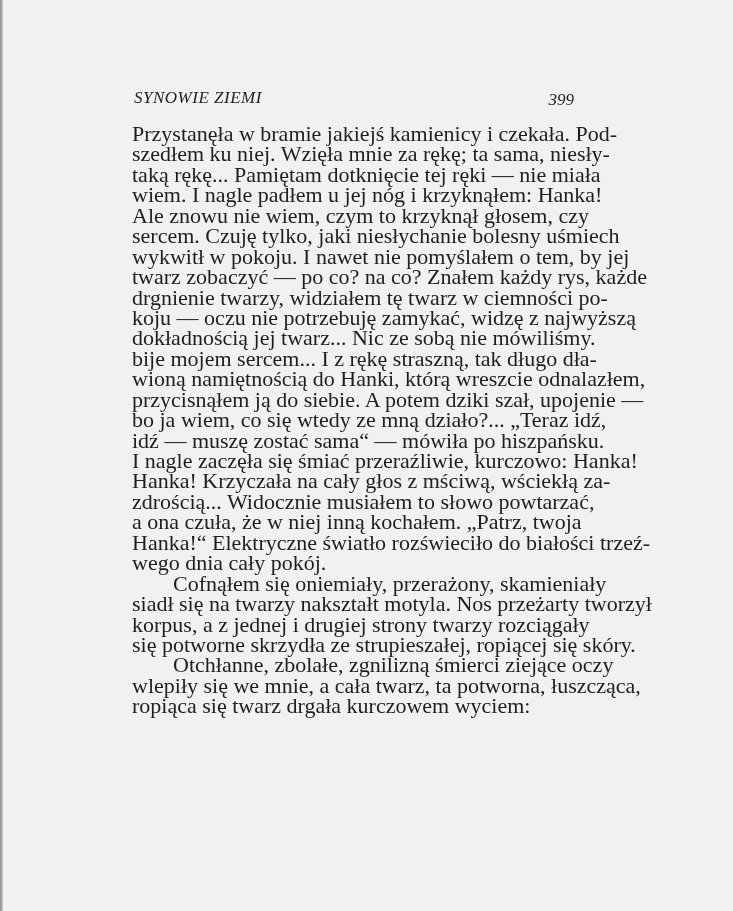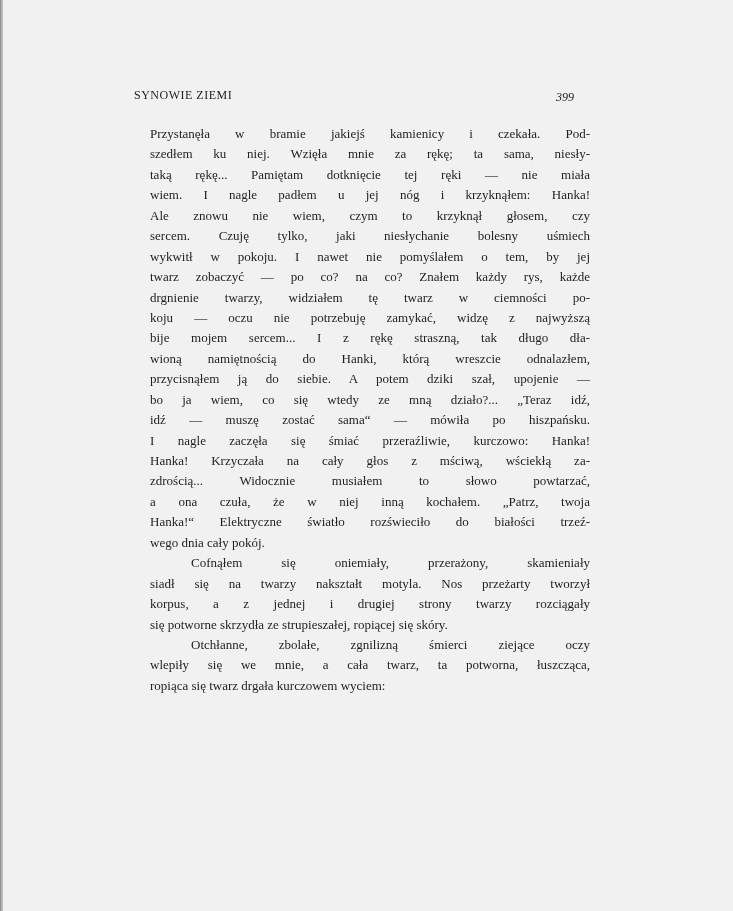--- a/index.html
+++ b/index.html
@@ -34,36 +34,37 @@
       position: absolute;
       left: 134px;
       top: 88px;
       width: 440px;
       height: 24px;
     }
     .running-title {
       position: absolute;
       left: 0;
       top: 0;
-      font-size: 12px;
+      font-style: italic;
+      font-size: 17px;
       letter-spacing: 0.5px;
     }
     .page-number {
       position: absolute;
       right: 0;
       top: 2px;
       font-style: italic;
-      font-size: 12px;
+      font-size: 17px;
     }
     .body-text {
       position: absolute;
-      left: 150px;
+      left: 132px;
       top: 124px;
       width: 440px;
-      font-size: 13px;
+      font-size: 22px;
       line-height: 20.45px;
     }
     .line {
       display: block;
       text-align: justify;
       text-align-last: justify;
       white-space: nowrap;
       height: 20.45px;
     }
     .line.last {
@@ -89,20 +90,21 @@
         <span class="line">Przystanęła w bramie jakiejś kamienicy i czekała. Pod-</span>
         <span class="line">szedłem ku niej. Wzięła mnie za rękę; ta sama, niesły-</span>
         <span class="line">taką rękę... Pamiętam dotknięcie tej ręki — nie miała</span>
         <span class="line">wiem. I nagle padłem u jej nóg i krzyknąłem: Hanka!</span>
         <span class="line">Ale znowu nie wiem, czym to krzyknął głosem, czy</span>
         <span class="line">sercem. Czuję tylko, jaki niesłychanie bolesny uśmiech</span>
         <span class="line">wykwitł w pokoju. I nawet nie pomyślałem o tem, by jej</span>
         <span class="line">twarz zobaczyć — po co? na co? Znałem każdy rys, każde</span>
         <span class="line">drgnienie twarzy, widziałem tę twarz w ciemności po-</span>
         <span class="line">koju — oczu nie potrzebuję zamykać, widzę z najwyższą</span>
+        <span class="line">dokładnością jej twarz... Nic ze sobą nie mówiliśmy.</span>
         <span class="line">bije mojem sercem... I z rękę straszną, tak długo dła-</span>
         <span class="line">wioną namiętnością do Hanki, którą wreszcie odnalazłem,</span>
         <span class="line">przycisnąłem ją do siebie. A potem dziki szał, upojenie —</span>
         <span class="line">bo ja wiem, co się wtedy ze mną działo?... „Teraz idź,</span>
         <span class="line">idź — muszę zostać sama“ — mówiła po hiszpańsku.</span>
         <span class="line">I nagle zaczęła się śmiać przeraźliwie, kurczowo: Hanka!</span>
         <span class="line">Hanka! Krzyczała na cały głos z mściwą, wściekłą za-</span>
         <span class="line">zdrością... Widocznie musiałem to słowo powtarzać,</span>
         <span class="line">a ona czuła, że w niej inną kochałem. „Patrz, twoja</span>
         <span class="line">Hanka!“ Elektryczne światło rozświeciło do białości trzeź-</span>

